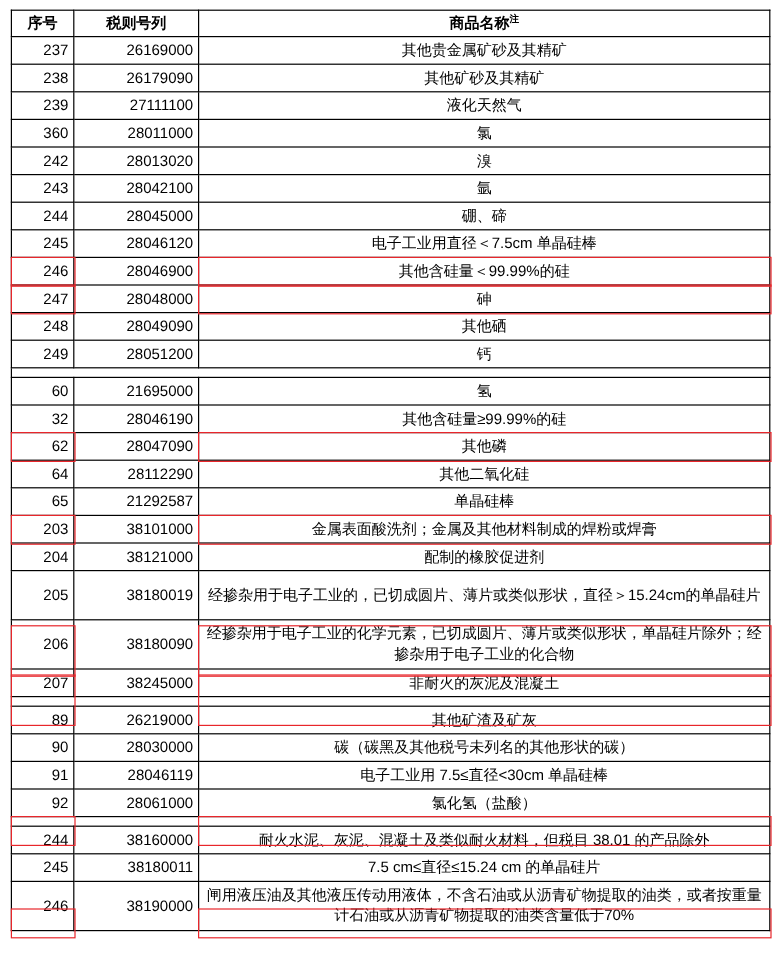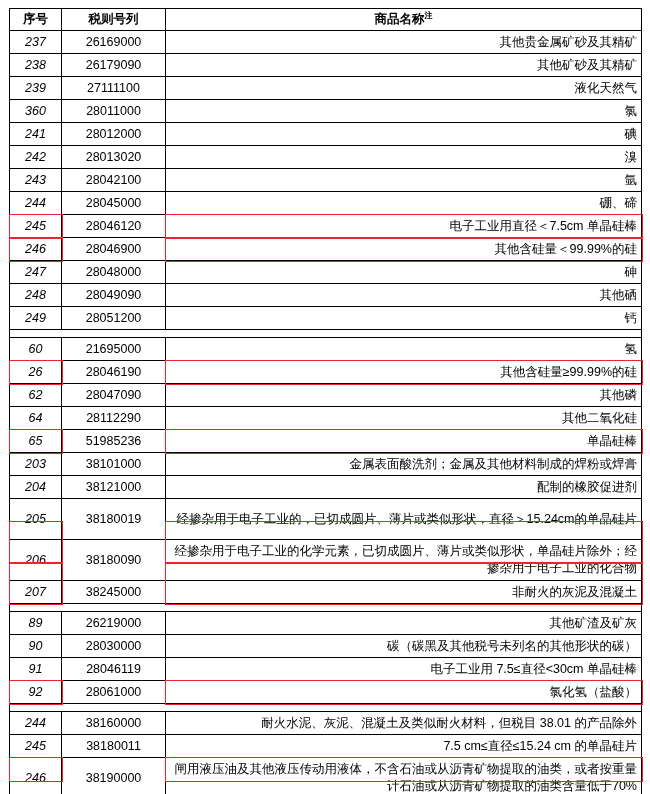--- a/index.html
+++ b/index.html
@@ -40,30 +40,29 @@
   thead th {
     font-weight: bold;
     font-size: 14px;
     padding: 5px 4px;
   }
   th .sup {
     font-size: 8px;
     vertical-align: super;
   }
   td.seq {
+    text-align: right;
+    white-space: nowrap;
+  }
+  td.code {
+    text-align: right;
+    white-space: nowrap;
+  }
+  td.name {
     text-align: center;
-    white-space: nowrap;
-    font-style: italic;
-  }
-  td.code {
-    text-align: center;
-    white-space: nowrap;
-  }
-  td.name {
-    text-align: right;
   }
   tr.h1 td { height: 18px; }
   tr.h2 td { height: 36px; }
 
   
   .hl {
     position: absolute;
     border: 1.6px solid #e8262b;
     pointer-events: none;
     box-sizing: border-box;
@@ -109,25 +108,20 @@
           <td class="seq">239</td>
           <td class="code">27111100</td>
           <td class="name">液化天然气</td>
         </tr>
         <tr class="h1">
           <td class="seq">360</td>
           <td class="code">28011000</td>
           <td class="name">氯</td>
         </tr>
         <tr class="h1">
-          <td class="seq">241</td>
-          <td class="code">28012000</td>
-          <td class="name">碘</td>
-        </tr>
-        <tr class="h1">
           <td class="seq">242</td>
           <td class="code">28013020</td>
           <td class="name">溴</td>
         </tr>
         <tr class="h1">
           <td class="seq">243</td>
           <td class="code">28042100</td>
           <td class="name">氩</td>
         </tr>
         <tr class="h1">
@@ -162,37 +156,37 @@
         </tr>
         <tr class="spacer-row">
           <td colspan="3"></td>
         </tr>
         <tr class="h1">
           <td class="seq">60</td>
           <td class="code">21695000</td>
           <td class="name">氢</td>
         </tr>
         <tr class="h1">
-          <td class="seq">26</td>
+          <td class="seq">32</td>
           <td class="code">28046190</td>
           <td class="name">其他含硅量≥99.99%的硅</td>
         </tr>
         <tr class="h1">
           <td class="seq">62</td>
           <td class="code">28047090</td>
           <td class="name">其他磷</td>
         </tr>
         <tr class="h1">
           <td class="seq">64</td>
           <td class="code">28112290</td>
           <td class="name">其他二氧化硅</td>
         </tr>
         <tr class="h1">
           <td class="seq">65</td>
-          <td class="code">51985236</td>
+          <td class="code">21292587</td>
           <td class="name">单晶硅棒</td>
         </tr>
         <tr class="h1">
           <td class="seq">203</td>
           <td class="code">38101000</td>
           <td class="name">金属表面酸洗剂；金属及其他材料制成的焊粉或焊膏</td>
         </tr>
         <tr class="h1">
           <td class="seq">204</td>
           <td class="code">38121000</td>

